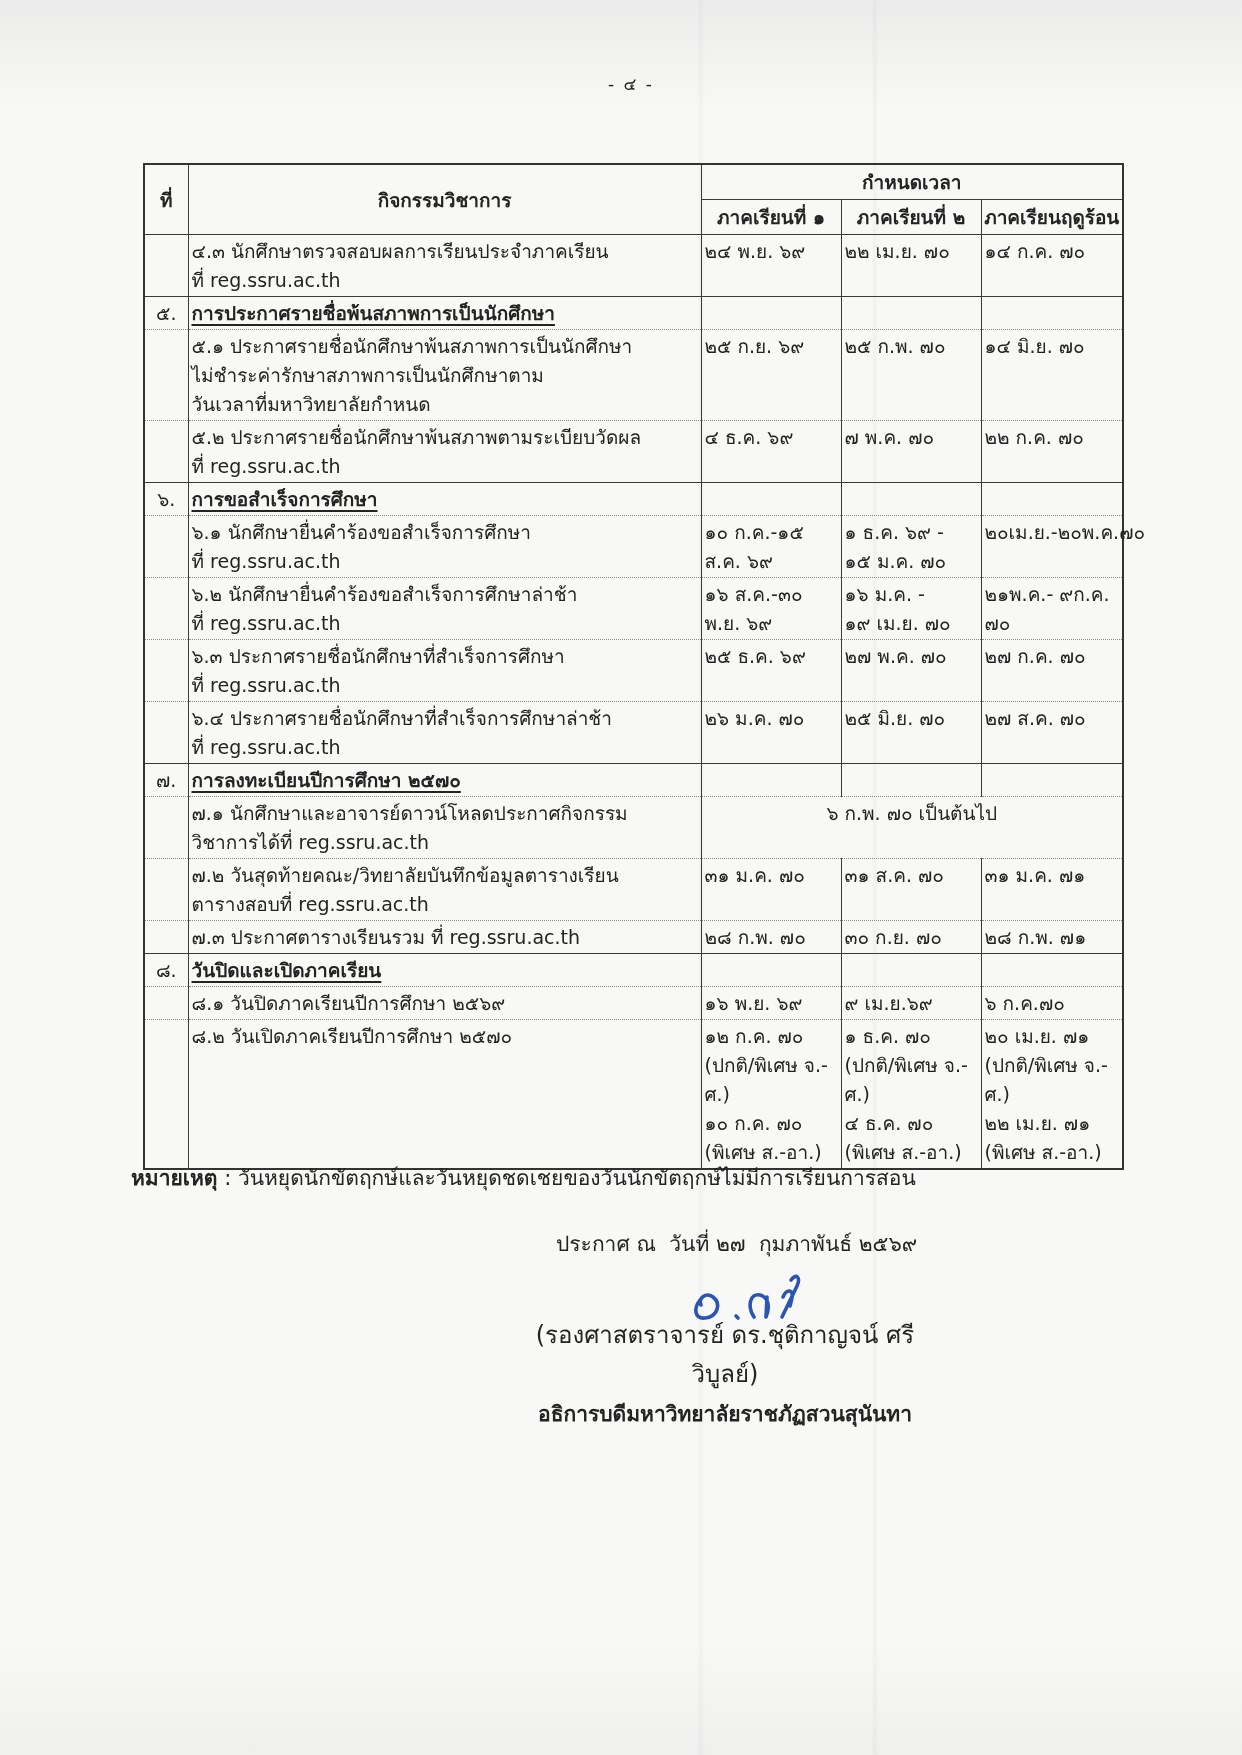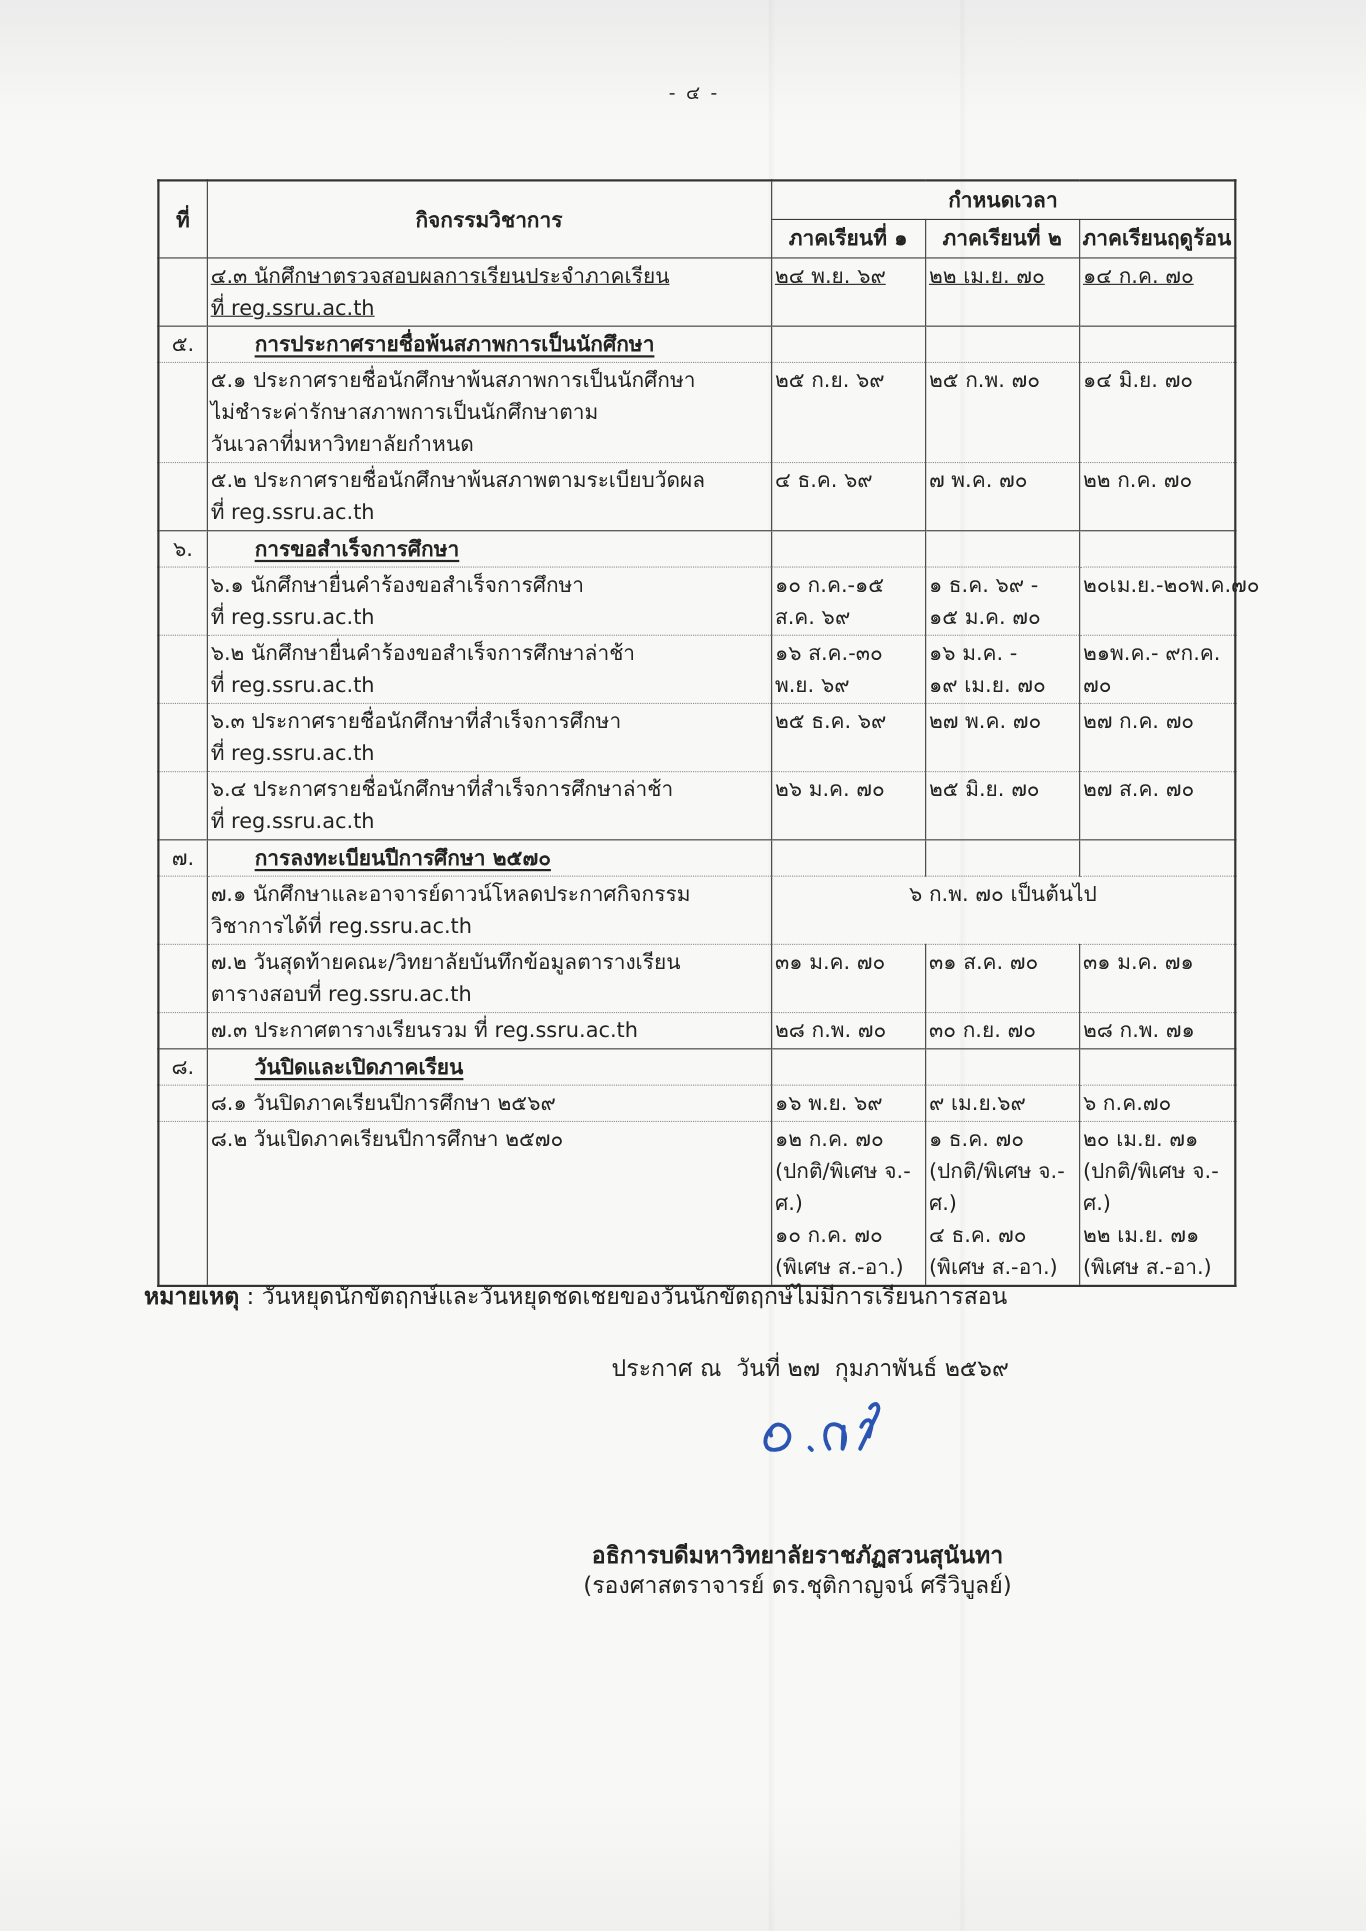--- a/index.html
+++ b/index.html
@@ -24,31 +24,31 @@
   }
   .cal th,.cal td{border-left:1.4px solid #3a3a3a;border-right:1.4px solid #3a3a3a;}
   .cal thead th{
     border-top:1.4px solid #3a3a3a;border-bottom:1.4px solid #3a3a3a;
     font-weight:bold;line-height:30px;padding:2px 2px;text-align:center;
   }
   .cal thead th.sched{height:30px;}
   .cal tbody td{vertical-align:top;line-height:29px;padding:2px 3px 1px;}
   .cal tbody tr.item td{border-top:1px dotted #8a8a8a;}
   .cal tbody tr.section td{border-top:1.7px solid #3a3a3a;}
-  .cal tbody tr.first td{border-top:none;text-decoration:underline;}
+  .cal tbody tr.first td{border-top:none;}
   td.no{text-align:center;padding-top:3px;}
   td.act{padding-left:41px;text-align:left;}
-  .sec-title{font-weight:bold;text-decoration:underline;text-decoration-thickness:1.5px;text-underline-offset:4px;margin-left:40px;}
+  .sec-title{font-weight:bold;text-decoration:underline;text-decoration-thickness:1.5px;text-underline-offset:4px;}
   td.date{text-align:left;}
   td.merged{vertical-align:middle;text-align:center;}
   .note{position:absolute;left:131px;top:1141px;font-size:21px;margin-top:20px;}
   .note .b{font-weight:bold;}
   .proc{position:absolute;left:556px;top:1227px;font-size:21px;white-space:pre;}
   .sig{position:absolute;left:684px;top:1264px;}
-  .signer{position:absolute;left:515px;top:1424px;width:420px;text-align:center;font-size:21px;}
+  .signer{position:absolute;left:515px;top:1315px;width:420px;text-align:center;font-size:24px;}
   .stitle{position:absolute;left:515px;top:1397px;width:420px;text-align:center;font-size:21px;font-weight:bold;}
 </style>
 </head>
 <body>
 
 <div class="page">
 
   <div class="pagenum">- ๔ -</div>
 
   <table class="cal">

